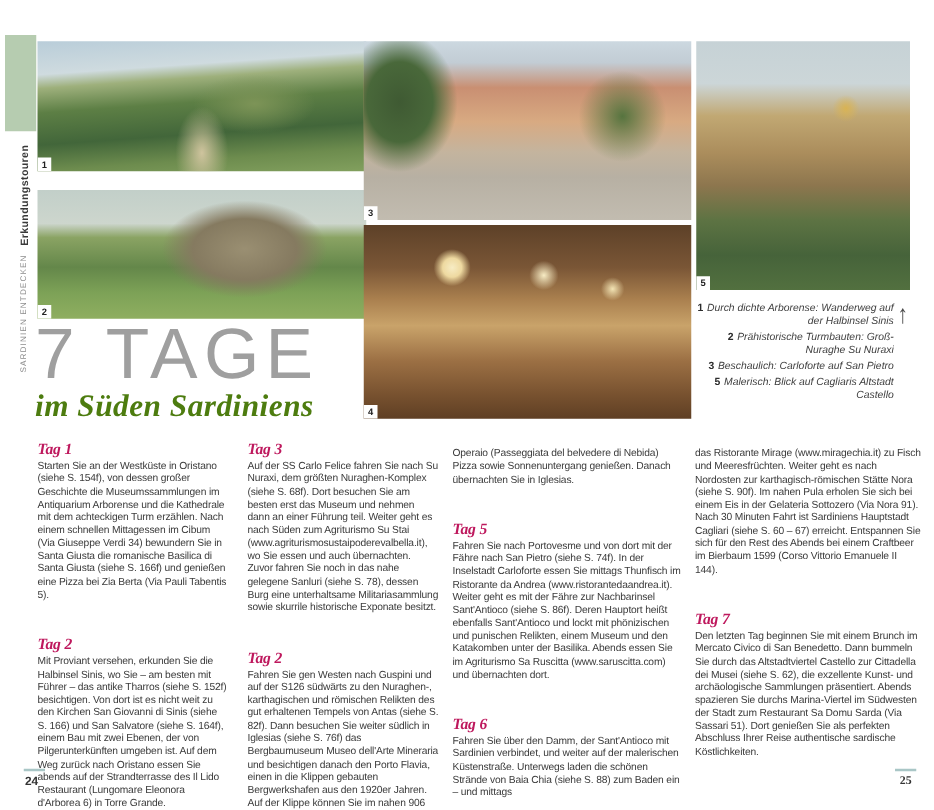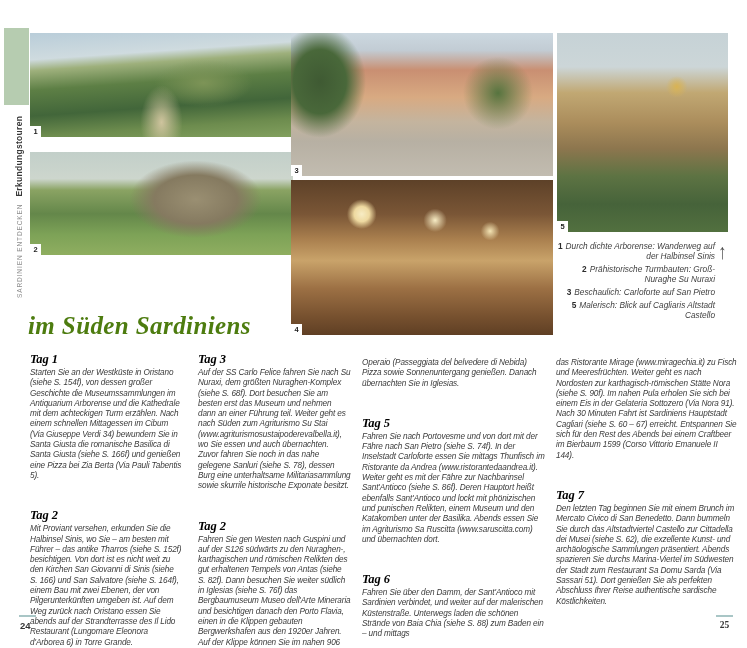--- a/index.html
+++ b/index.html
@@ -52,24 +52,24 @@
   .title-sub{position:absolute;left:28px;top:312px;font-size:25px;font-style:italic;font-weight:700;
              font-family:"Liberation Serif",serif;color:#4d7c0f;letter-spacing:0.4px;}
 
   
   .col{position:absolute;font-size:8.2px;line-height:10.3px;color:#3b3b3b;letter-spacing:-0.12px;}
   .col1{left:30px;top:352px;width:153px;}
   .col2{left:198px;top:352px;width:153px;}
   .col3{left:362px;top:358px;width:184px;}
   .col4{left:556px;top:358px;width:181px;}
   .tag-h{font-family:"Liberation Serif",serif;font-style:italic;font-weight:700;
-         font-size:12.5px;color:#000000;margin:0 0 2px 0;line-height:14px;}
+         font-size:12.5px;color:#be185d;margin:0 0 2px 0;line-height:14px;}
   .sect{margin:0 0 0 0;}
   .sect + .sect{margin-top:27px;}
-  .sect p{margin:0;font-style:italic;}
+  .sect p{margin:0;}
 
   
   .pagenum{position:absolute;font-size:9.5px;font-weight:700;color:#343434;}
   .pn-line{position:absolute;width:17px;height:2px;background:#a9c6c6;}
   .pn-left{left:20px;top:620px;}
   .pnl-left{left:19px;top:615px;}
   .pn-right{left:716px;top:620px;width:17px;text-align:center;font-family:Liberation Serif, serif;}
   .pnl-right{left:716px;top:615px;}
 </style>
 </head>
@@ -109,20 +109,21 @@
     </div>
     <div class="caption">
       <span class="cap-num">3</span><span>Beschaulich: Carloforte auf San Pietro</span>
     </div>
     <div class="caption">
       <span class="cap-num">5</span><span>Malerisch: Blick auf Cagliaris Altstadt Castello</span>
     </div>
   </div>
   <div class="cap-arrow">↑</div>
 
+  <div class="title-main">7 TAGE</div>
   <div class="title-sub">im Süden Sardiniens</div>
 
   <div class="col col1">
     <div class="sect">
       <h3 class="tag-h">Tag 1</h3>
       <p>Starten Sie an der Westküste in Oristano (siehe S. 154f), von dessen großer Geschichte die Museumssammlungen im Antiquarium Arborense und die Kathedrale mit dem achteckigen Turm erzählen. Nach einem schnellen Mittagessen im Cibum (Via Giuseppe Verdi 34) bewundern Sie in Santa Giusta die romanische Basilica di Santa Giusta (siehe S. 166f) und genießen eine Pizza bei Zia Berta (Via Pauli Tabentis 5).</p>
     </div>
     <div class="sect">
       <h3 class="tag-h">Tag 2</h3>
       <p>Mit Proviant versehen, erkunden Sie die Halbinsel Sinis, wo Sie – am besten mit Führer – das antike Tharros (siehe S. 152f) besichtigen. Von dort ist es nicht weit zu den Kirchen San Giovanni di Sinis (siehe S. 166) und San Salvatore (siehe S. 164f), einem Bau mit zwei Ebenen, der von Pilgerunterkünften umgeben ist. Auf dem Weg zurück nach Oristano essen Sie abends auf der Strandterrasse des Il Lido Restaurant (Lungomare Eleonora d'Arborea 6) in Torre Grande.</p>

